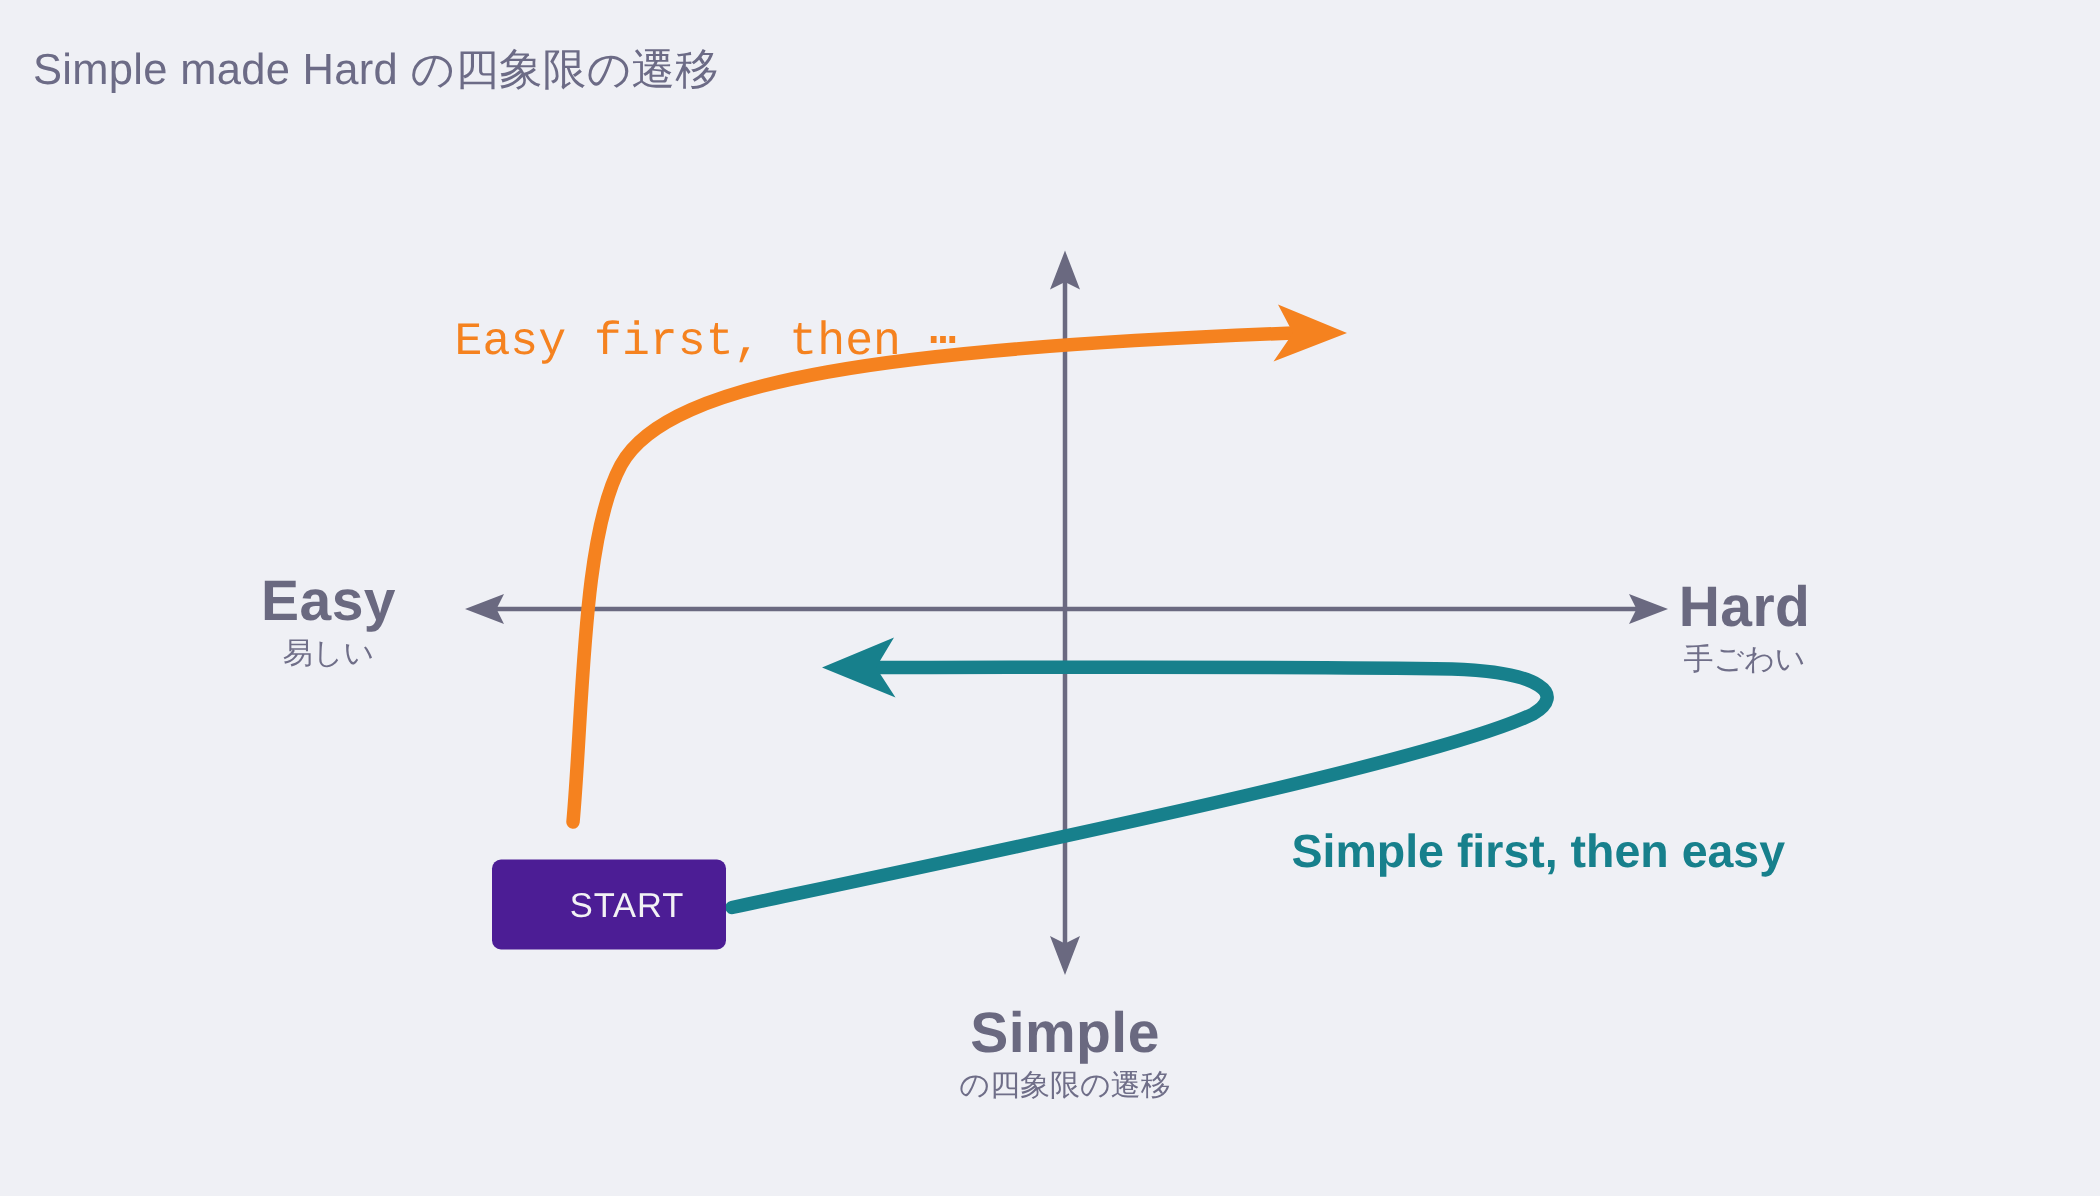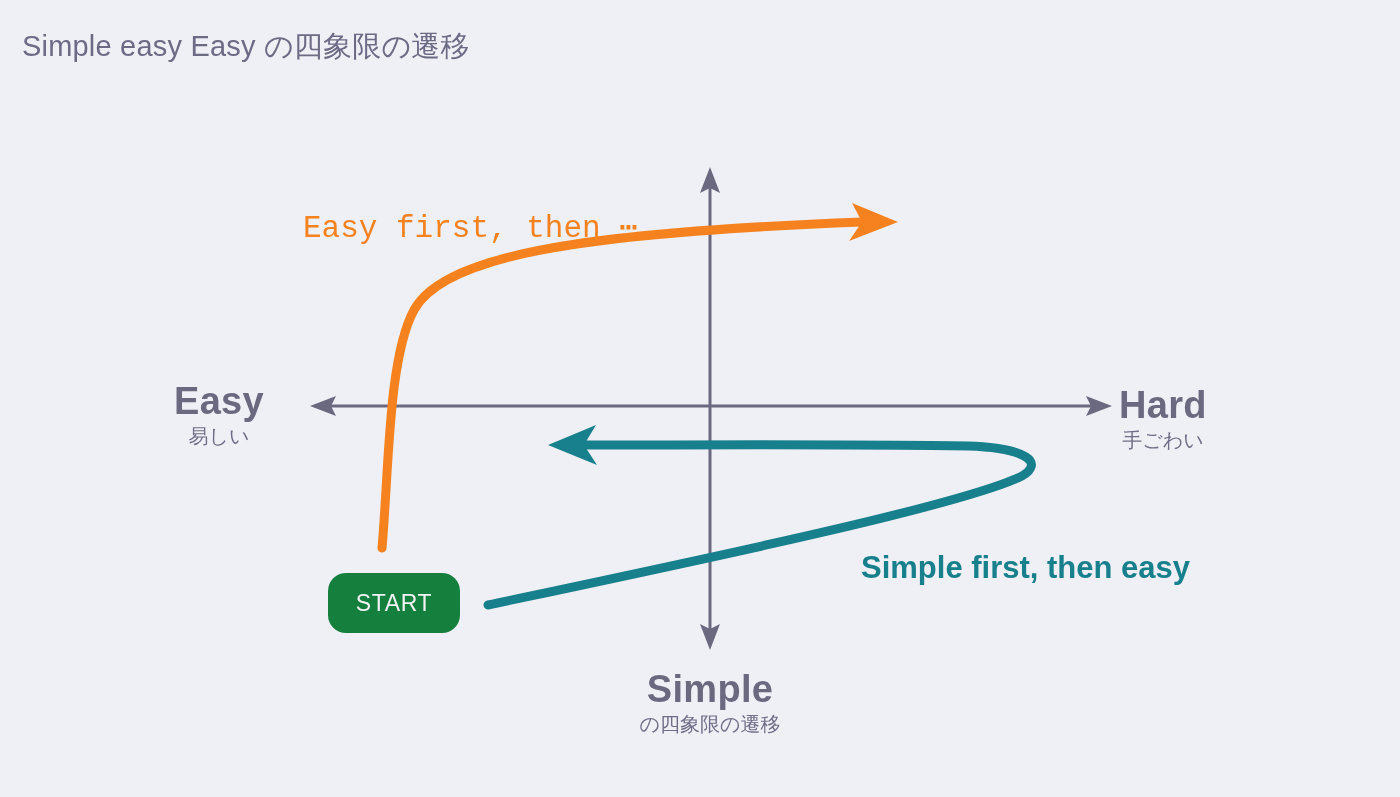--- a/index.html
+++ b/index.html
@@ -95,25 +95,26 @@
     font-weight: 700;
   }
 
   
   #start-node {
     position: absolute;
     left: 328px;
     top: 573px;
     width: 132px;
     height: 60px;
-    background: #15803d;
-    border-radius: 18px;
+    background: #4c1d95;
+    border-radius: 6px;
     display: flex;
     align-items: center;
     justify-content: center;
+    padding-left: 24px;
   }
   #start-label {
     color: #f2f2f5;
     font-size: 23px;
     font-weight: 400;
     letter-spacing: 0.6px;
   }
 </style>
 </head>
 <body>
@@ -138,21 +139,21 @@
       <path d="M 382 548 C 389 470 388 358 414 310 C 446 252 600 232 862 222" fill="none" stroke="#f5821f" stroke-width="9" stroke-linecap="round"></path>
       <polygon points="898,222 852,203 862,222 849,241" fill="#f5821f"></polygon>
     </g>
 
     <g>
       <path d="M 488 605 C 700 560 960 506 1022 476 C 1044 463 1028 448 968 446 C 860 444 700 445 584 445" fill="none" stroke="#17808c" stroke-width="9" stroke-linecap="round"></path>
       <polygon points="548,445 596,425 584,445 597,465" fill="#17808c"></polygon>
     </g>
   </svg>
 
-  <div class="txt" id="page-title">Simple easy Easy の四象限の遷移</div>
+  <div class="txt" id="page-title">Simple made Hard の四象限の遷移</div>
 
 
   <div class="txt pole" id="label-simple">
     <div class="pole-main">Simple</div>
     <div class="pole-sub">の四象限の遷移</div>
   </div>
 
   <div class="txt pole" id="label-easy">
     <div class="pole-main">Easy</div>
     <div class="pole-sub">易しい</div>

